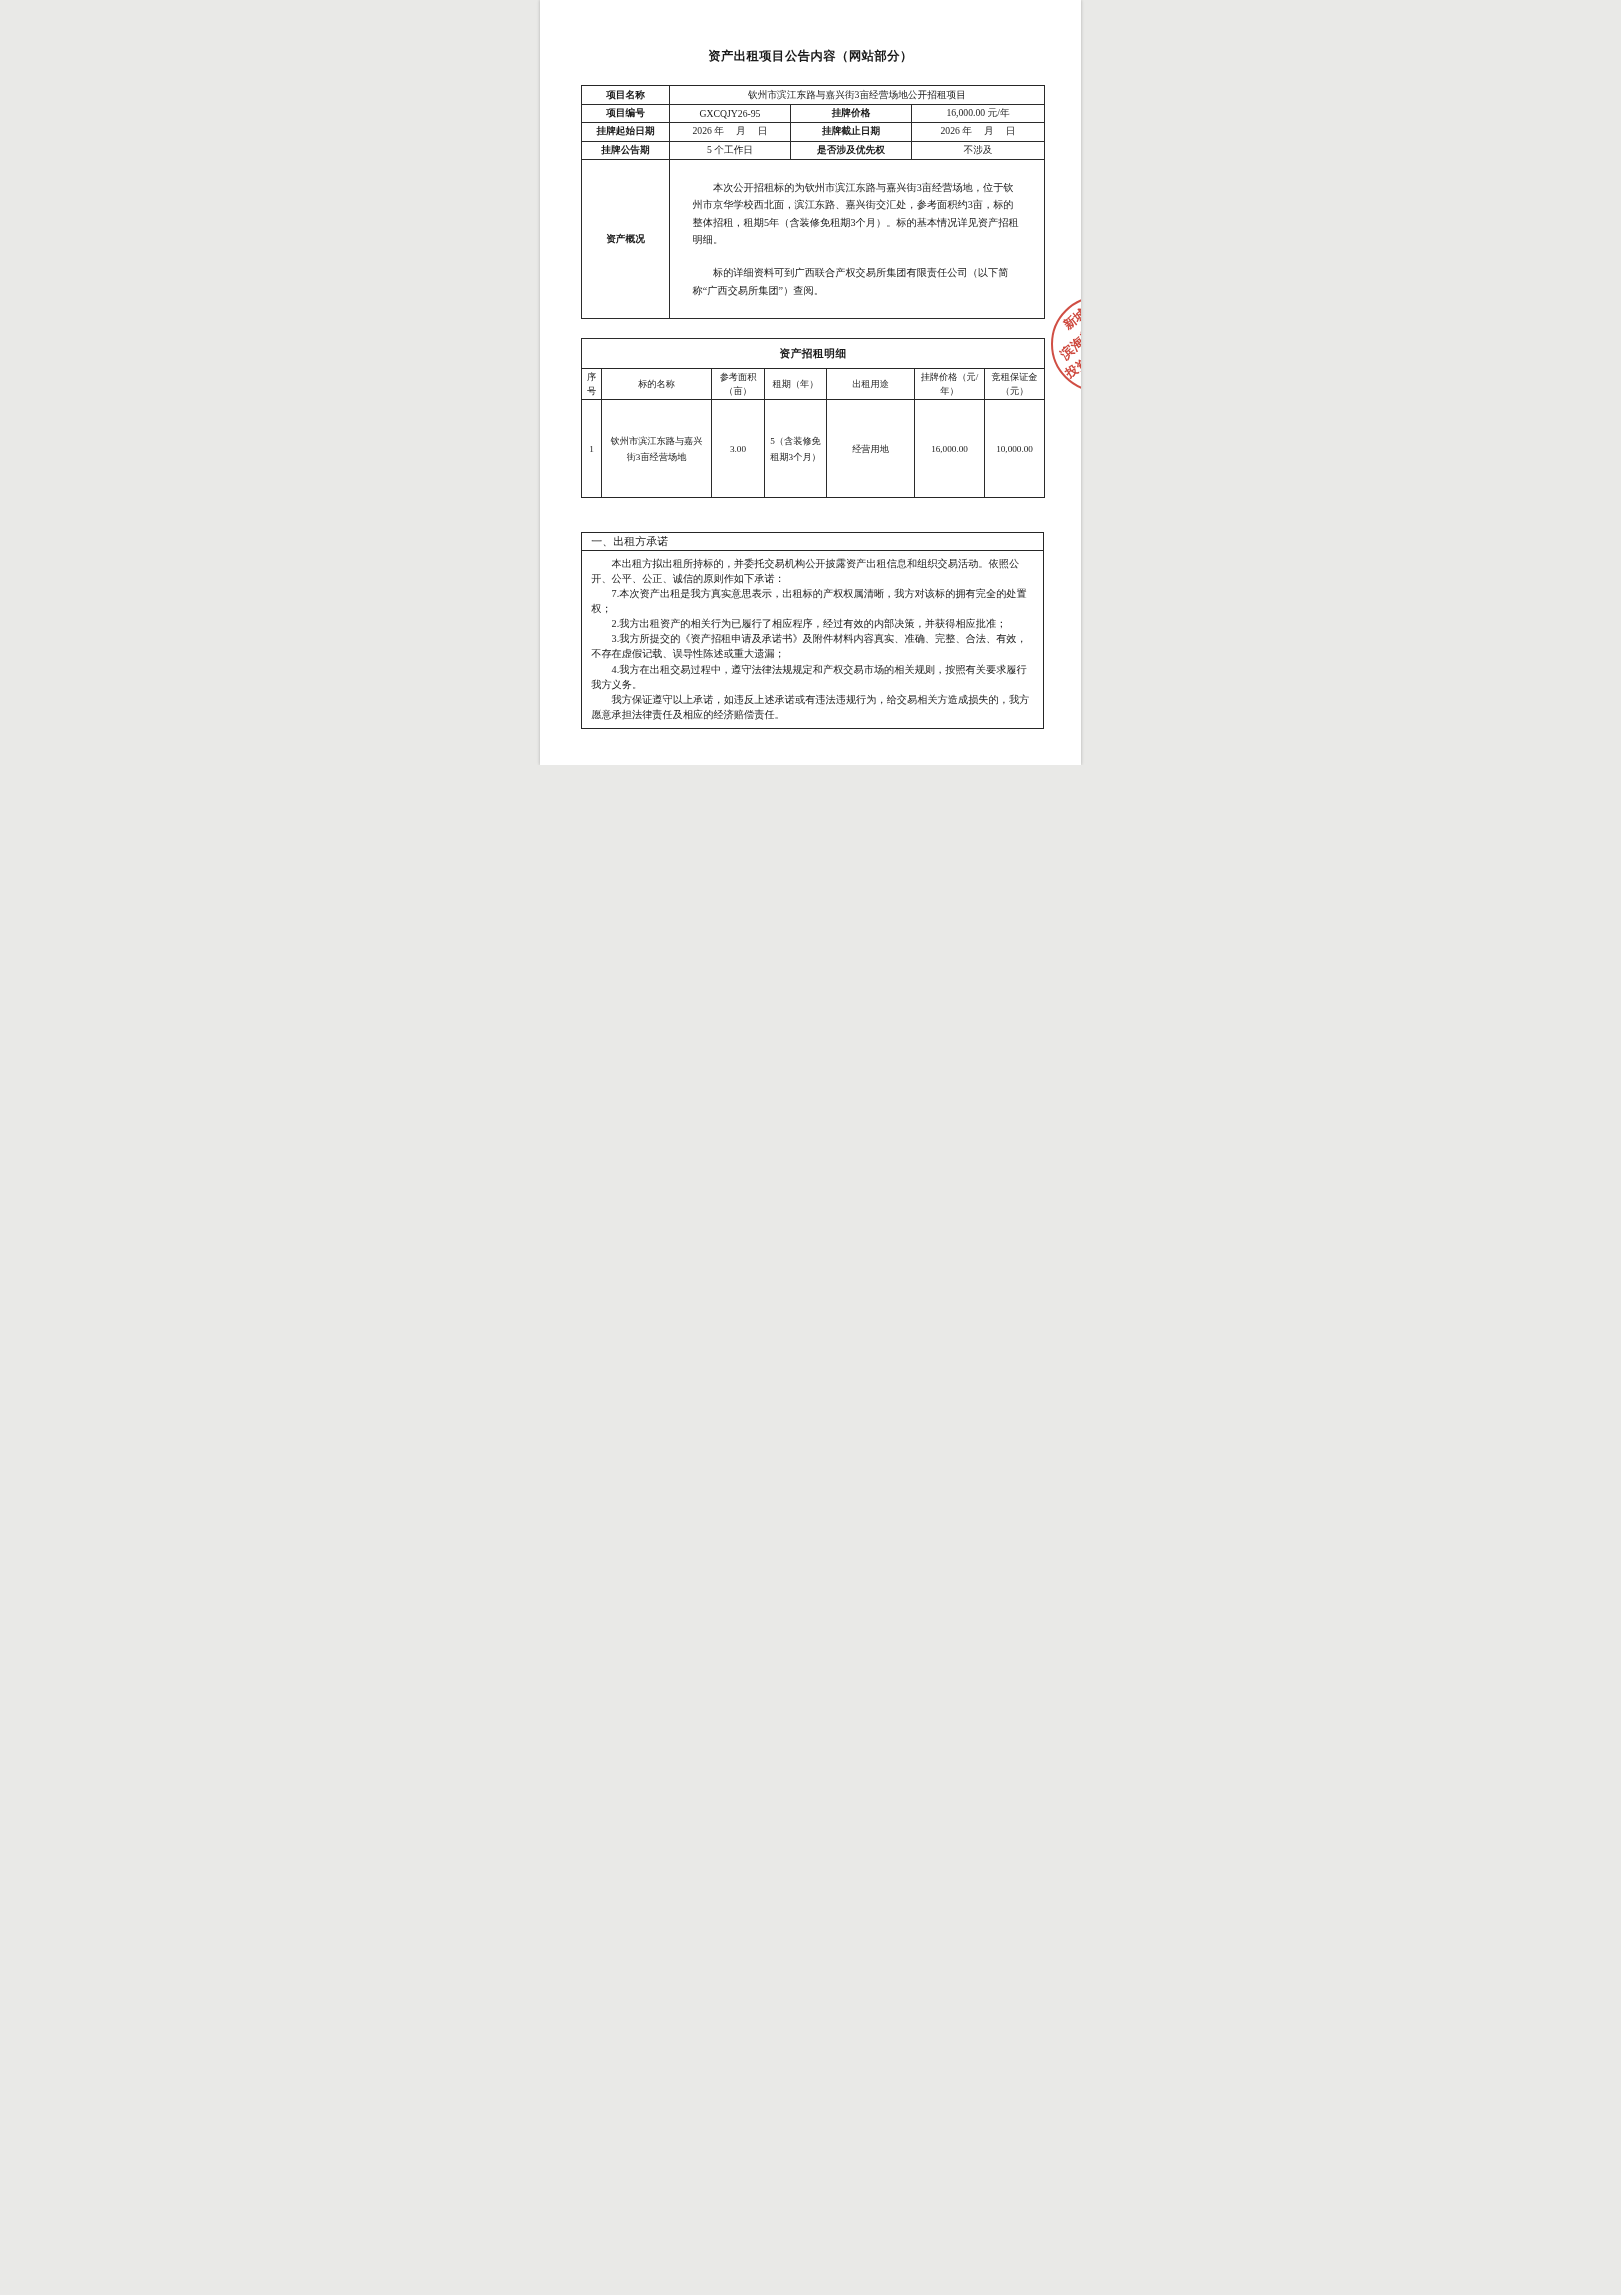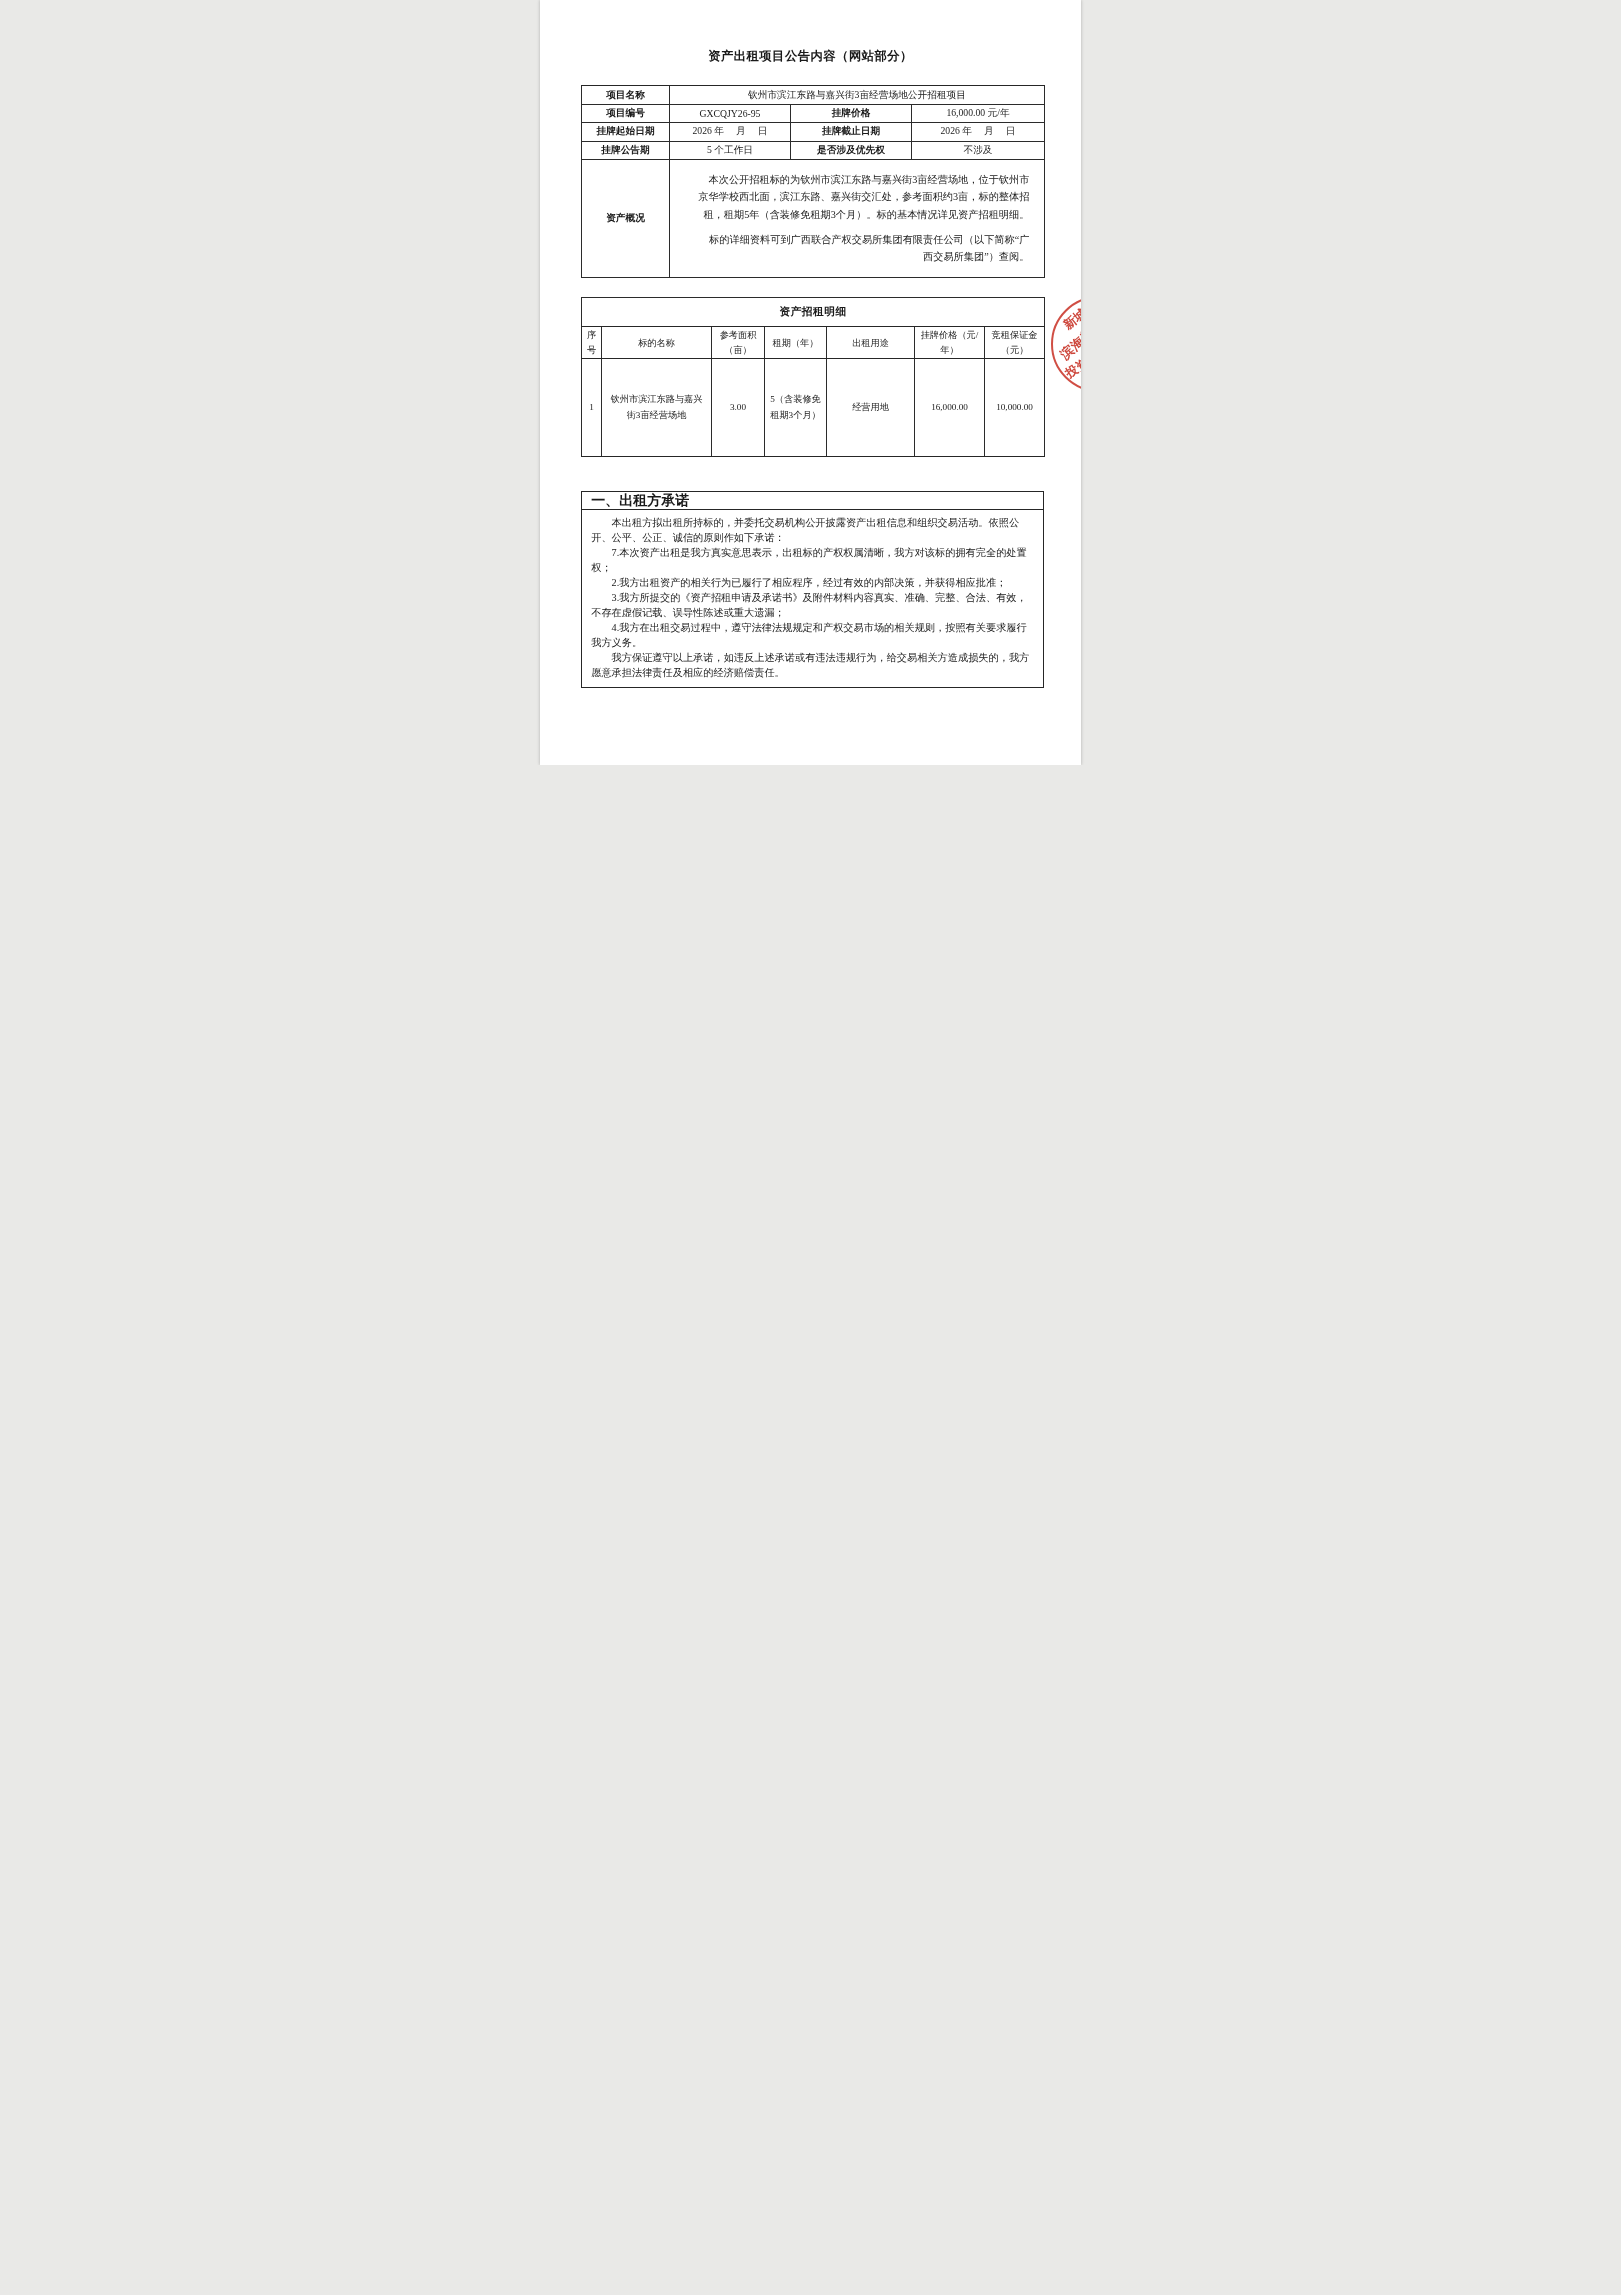--- a/index.html
+++ b/index.html
@@ -51,26 +51,25 @@
     font-family: "Liberation Sans", "DejaVu Sans", sans-serif;
     font-weight: 700;
     font-size: 9.7px;
   }
   .t1 tr.r-short { height: 18.4px; }
   .t1 td.overview-cell {
     text-align: left;
     padding: 3.1px 6.6px;
   }
   .t1 td.overview-cell p {
-    margin: 8px;
+    margin: 16px;
     font-size: 10.2px;
     line-height: 1.7;
     text-indent: 2em;
     overflow-wrap: break-word;
-    text-align: right;
   }
 
   
   .t2 {
     margin: 19px 0 0 41px;
     width: 463px;
     border: 1px solid #262626;
   }
   .t2 td, .t2 th {
     border: 0.5px solid #2b2b2b;
@@ -120,22 +119,22 @@
     margin: 34px 0 0 41px;
     width: 461px;
     border: 1px solid #262626;
   }
   .commit-head {
     height: 17px;
     line-height: 17px;
     padding-left: 9.2px;
     border-bottom: 1.5px double #262626;
     font-family: "Liberation Sans", "DejaVu Sans", sans-serif;
-    font-weight: 700;
-    font-size: 14px;
+    font-weight: 400;
+    font-size: 11px;
   }
   .commit-body {
     padding: 4.6px 9.2px 6.1px 9.2px;
   }
   .commit-body p {
     margin: 0;
     font-size: 10.2px;
     line-height: 1.48;
     text-indent: 2em;
     overflow-wrap: break-word;

